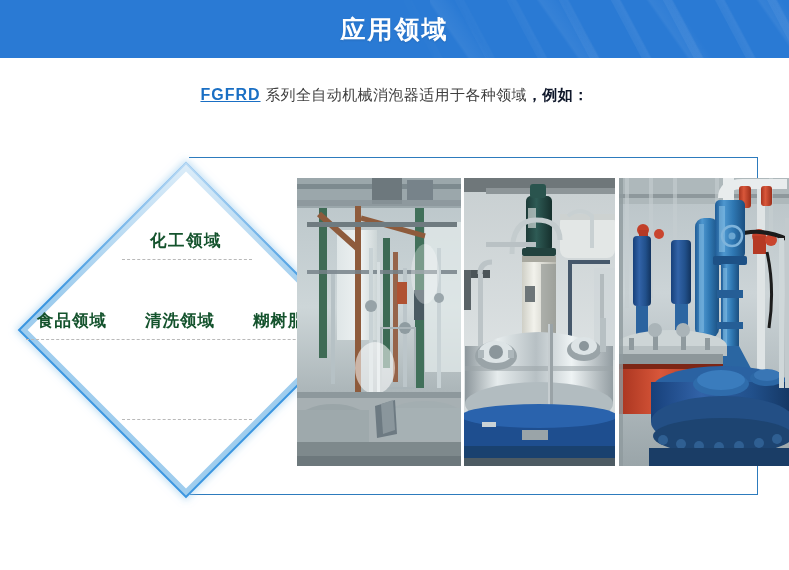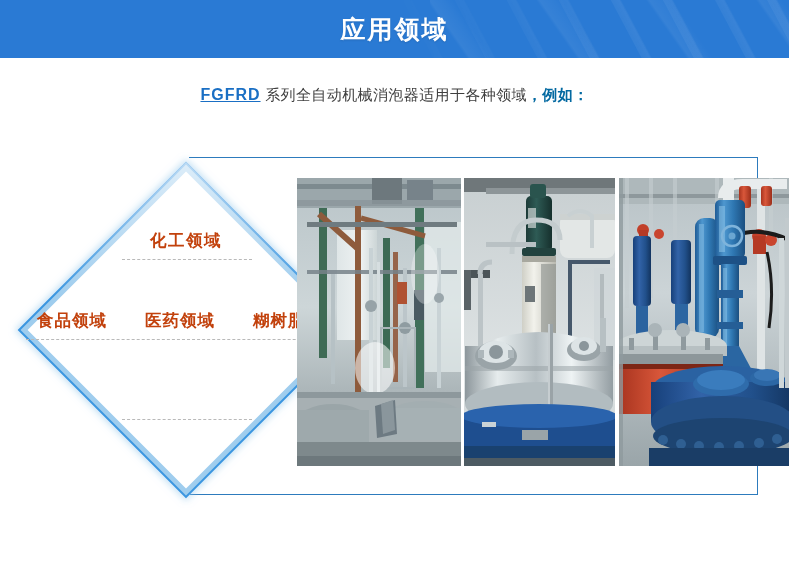--- a/index.html
+++ b/index.html
@@ -85,21 +85,21 @@
     letter-spacing: 0.4px;
     white-space: nowrap;
   }
   #subtitle .brand {
     color: #1a6fc4;
     font-weight: bold;
     font-size: 16px;
     letter-spacing: 1px;
     text-decoration: underline;
   }
-  #subtitle .emph { font-weight: bold; color: #0369a1; }
+  #subtitle .emph { font-weight: bold; color: #0f172a; }
 
   
   #content-frame {
     position: absolute;
     left: 189px; top: 157px;
     width: 569px; height: 338px;
     border: 1.5px solid #2d7bbd;
     border-left: none;
     pointer-events: none;
   }
@@ -144,21 +144,21 @@
   
   #diamond-text {
     position: absolute;
     left: 0; top: 0;
     width: 336px; height: 336px;
   }
   .dia-row {
     position: absolute;
     width: 336px;
     text-align: center;
-    color: #c2410c;
+    color: #14532d;
     font-weight: bold;
     white-space: nowrap;
   }
   .dia-row .label { display: inline-block; }
   .dia-underline {
     position: absolute;
     border-top: 1.6px dashed #b9b9b9;
   }
 
   #row-chemical { left: 0; top: 68px; font-size: 16.5px; letter-spacing: 1.5px; }
@@ -209,21 +209,21 @@
     <div id="diamond-gloss"></div>
 
     <div id="diamond-text">
 
       <div class="dia-row" id="row-chemical">
         <span class="label">化工领域</span>
       </div>
       <div class="dia-underline" id="ul-chemical"></div>
 
       <div class="dia-row" id="row-middle">
-        <span class="label">食品领域</span><span class="label">医药领域</span><span class="label">糊树脂领域</span>
+        <span class="label">食品领域</span><span class="label">清洗领域</span><span class="label">糊树脂领域</span>
       </div>
       <div class="dia-underline" id="ul-middle"></div>
 
       <div class="dia-underline" id="ul-clean"></div>
 
     </div>
   </div>
 
   <div class="photo" id="photo-1">
     <svg class="ph-canvas" viewBox="0 0 164 288" preserveAspectRatio="none">

